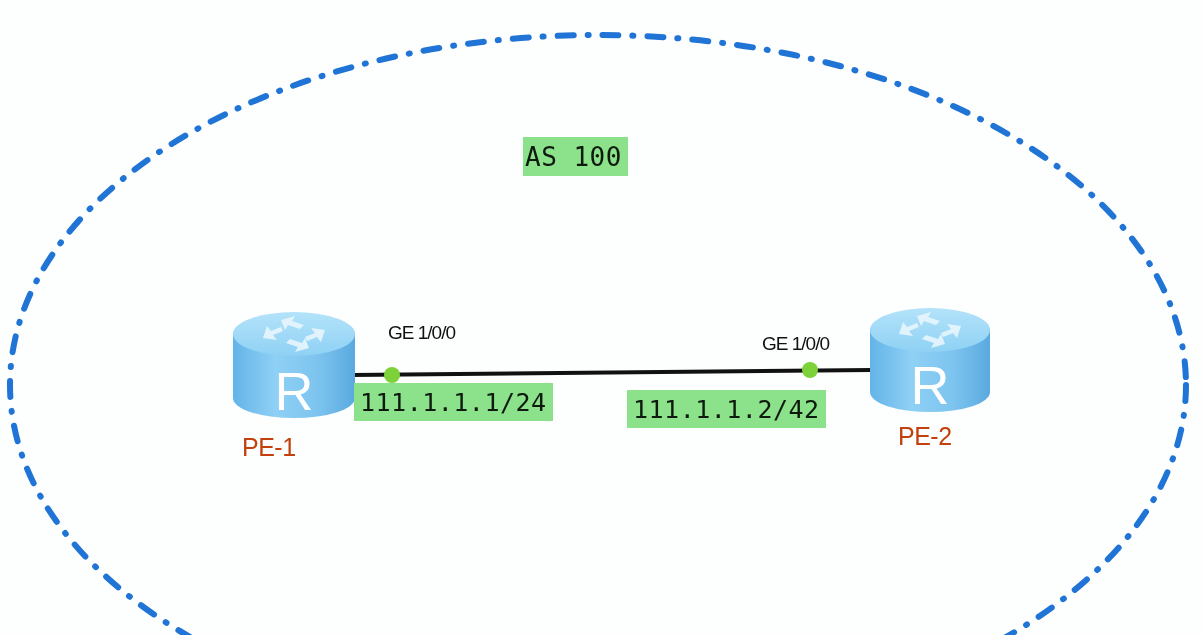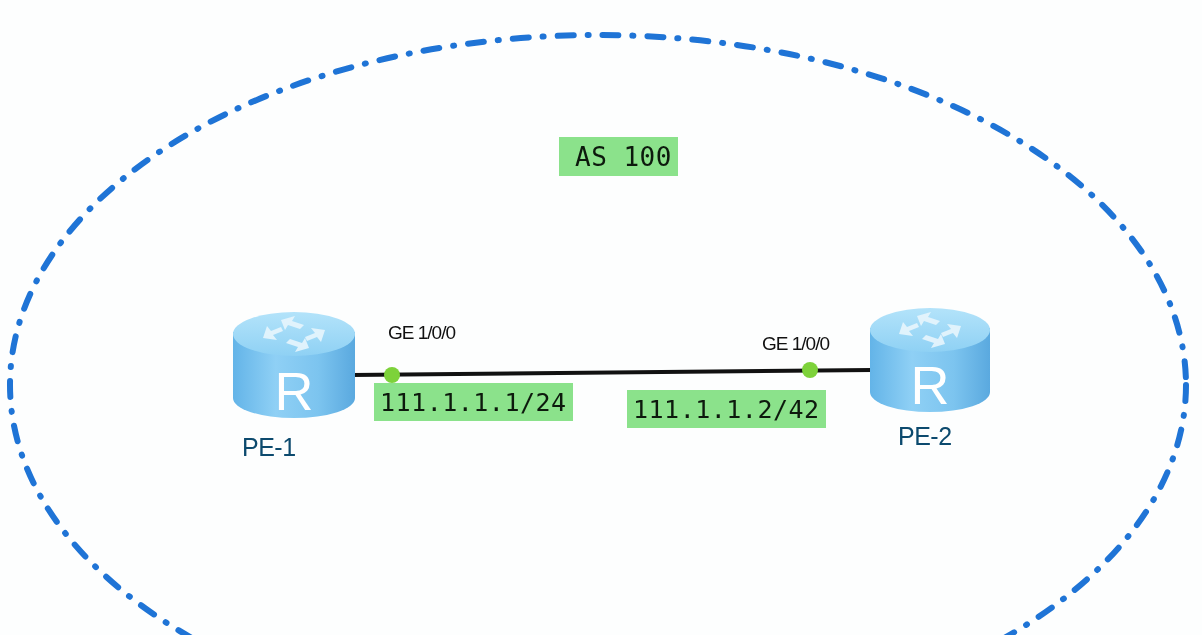--- a/index.html
+++ b/index.html
@@ -26,21 +26,21 @@
       font-family: "Liberation Sans", sans-serif;
       font-size: 19px;
       color: #111;
       letter-spacing: -1px;
       white-space: nowrap;
     }
     .node-name {
       position: absolute;
       font-family: "Liberation Sans", sans-serif;
       font-size: 25px;
-      color: #0c4a6e;
+      color: #c2410c;
       letter-spacing: -0.5px;
       white-space: nowrap;
     }
     .router { position: absolute; }
     .router .r-letter {
       position: absolute; left: 0; right: 0;
       text-align: center;
       color: #ffffff;
       font-family: "Liberation Sans", sans-serif;
       font-weight: normal;
@@ -95,22 +95,22 @@
   </g>
 </svg>
 
 <div class="router" style="left:233px; top:312px; width:122px; height:108px;">
   <div class="r-letter" style="top:52px;">R</div>
 </div>
 <div class="router" style="left:870px; top:308px; width:120px; height:104px;">
   <div class="r-letter" style="top:50px;">R</div>
 </div>
 
-<div class="label-green" style="left:523px; top:137px; font-size:26px; padding:7px 6px 6px 16px;margin-left:36px;">AS 100</div>
+<div class="label-green" style="left:523px; top:137px; font-size:26px; padding:7px 6px 6px 2px;">AS 100</div>
 
 <div class="iface-label" style="left:388px; top:322px;">GE 1/0/0</div>
 <div class="iface-label" style="left:762px; top:333px;">GE 1/0/0</div>
 
-<div class="label-green" style="left:354px; top:383px;margin-left:20px;">111.1.1.1/24</div>
+<div class="label-green" style="left:354px; top:383px;">111.1.1.1/24</div>
 <div class="label-green" style="left:627px; top:390px;">111.1.1.2/42</div>
 
 <div class="node-name" style="left:242px; top:433px;">PE-1</div>
 <div class="node-name" style="left:898px; top:422px;">PE-2</div>
 
 </body></html>

